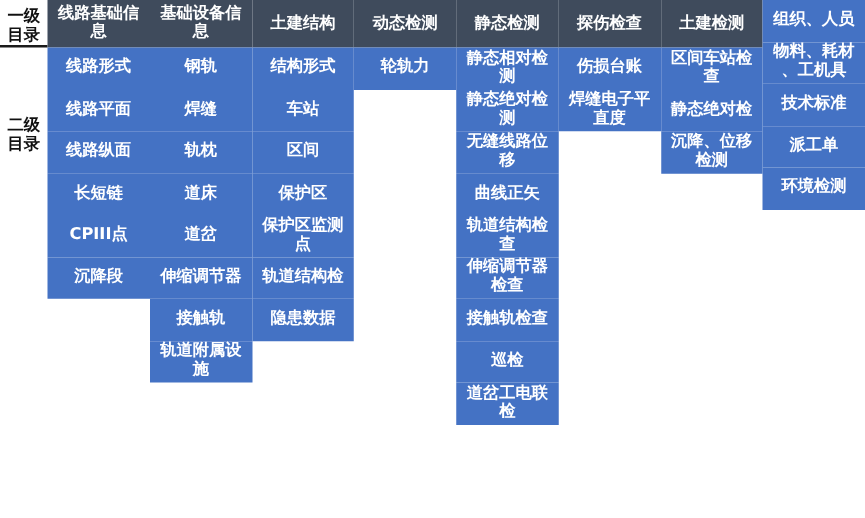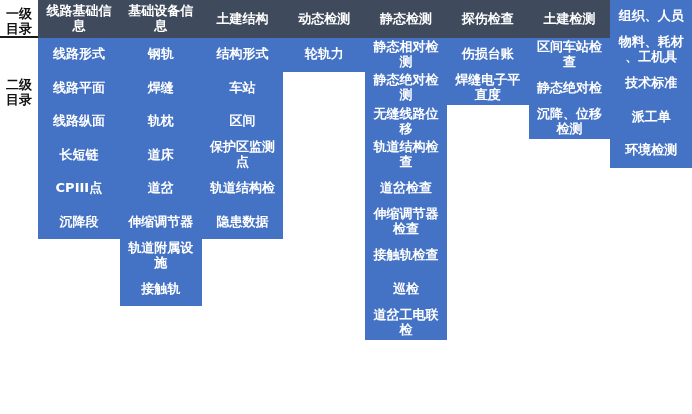--- a/index.html
+++ b/index.html
@@ -13,21 +13,21 @@
     position:relative;width:692px;height:414px;background:#ffffff;overflow:hidden;
     font-family:"DejaVu Sans","Liberation Sans",sans-serif;
   }
   
   .lv-label{
     position:absolute;left:0;width:38px;text-align:center;
     color:var(--label-text);font-weight:bold;font-size:13px;line-height:1.18;
     white-space:pre-line;
   }
   .lv1{top:6px;}
-  .lv2{top:77px;text-align:center;}
+  .lv2{top:93px;text-align:center;}
   .rule{position:absolute;top:36px;left:0;width:38px;height:2px;background:#1a1a1a;}
   
   .table{
     position:absolute;left:38px;top:0;width:654px;display:flex;align-items:flex-start;
   }
   .col{flex:1 1 0;display:flex;flex-direction:column;min-width:0;}
   .hdr{
     height:38px;background:var(--header-bg);color:var(--cell-text);
     font-weight:bold;font-size:13px;line-height:1.15;
     display:flex;align-items:center;justify-content:center;text-align:center;
@@ -62,49 +62,50 @@
       </div>
       <div class="col">
         <div class="hdr">基础设备信
 息</div>
         <div class="cell">钢轨</div>
         <div class="cell">焊缝</div>
         <div class="cell">轨枕</div>
         <div class="cell">道床</div>
         <div class="cell">道岔</div>
         <div class="cell">伸缩调节器</div>
+        <div class="cell">接触轨</div>
         <div class="cell">轨道附属设
 施</div>
-        <div class="cell">接触轨</div>
       </div>
       <div class="col">
         <div class="hdr">土建结构</div>
         <div class="cell">结构形式</div>
         <div class="cell">车站</div>
         <div class="cell">区间</div>
+        <div class="cell">保护区</div>
         <div class="cell">保护区监测
 点</div>
         <div class="cell">轨道结构检</div>
         <div class="cell">隐患数据</div>
       </div>
       <div class="col">
         <div class="hdr">动态检测</div>
         <div class="cell">轮轨力</div>
       </div>
       <div class="col">
         <div class="hdr">静态检测</div>
         <div class="cell">静态相对检
 测</div>
         <div class="cell">静态绝对检
 测</div>
         <div class="cell">无缝线路位
 移</div>
+        <div class="cell">曲线正矢</div>
         <div class="cell">轨道结构检
 查</div>
-        <div class="cell">道岔检查</div>
         <div class="cell">伸缩调节器
 检查</div>
         <div class="cell">接触轨检查</div>
         <div class="cell">巡检</div>
         <div class="cell">道岔工电联
 检</div>
       </div>
       <div class="col">
         <div class="hdr">探伤检查</div>
         <div class="cell">伤损台账</div>

